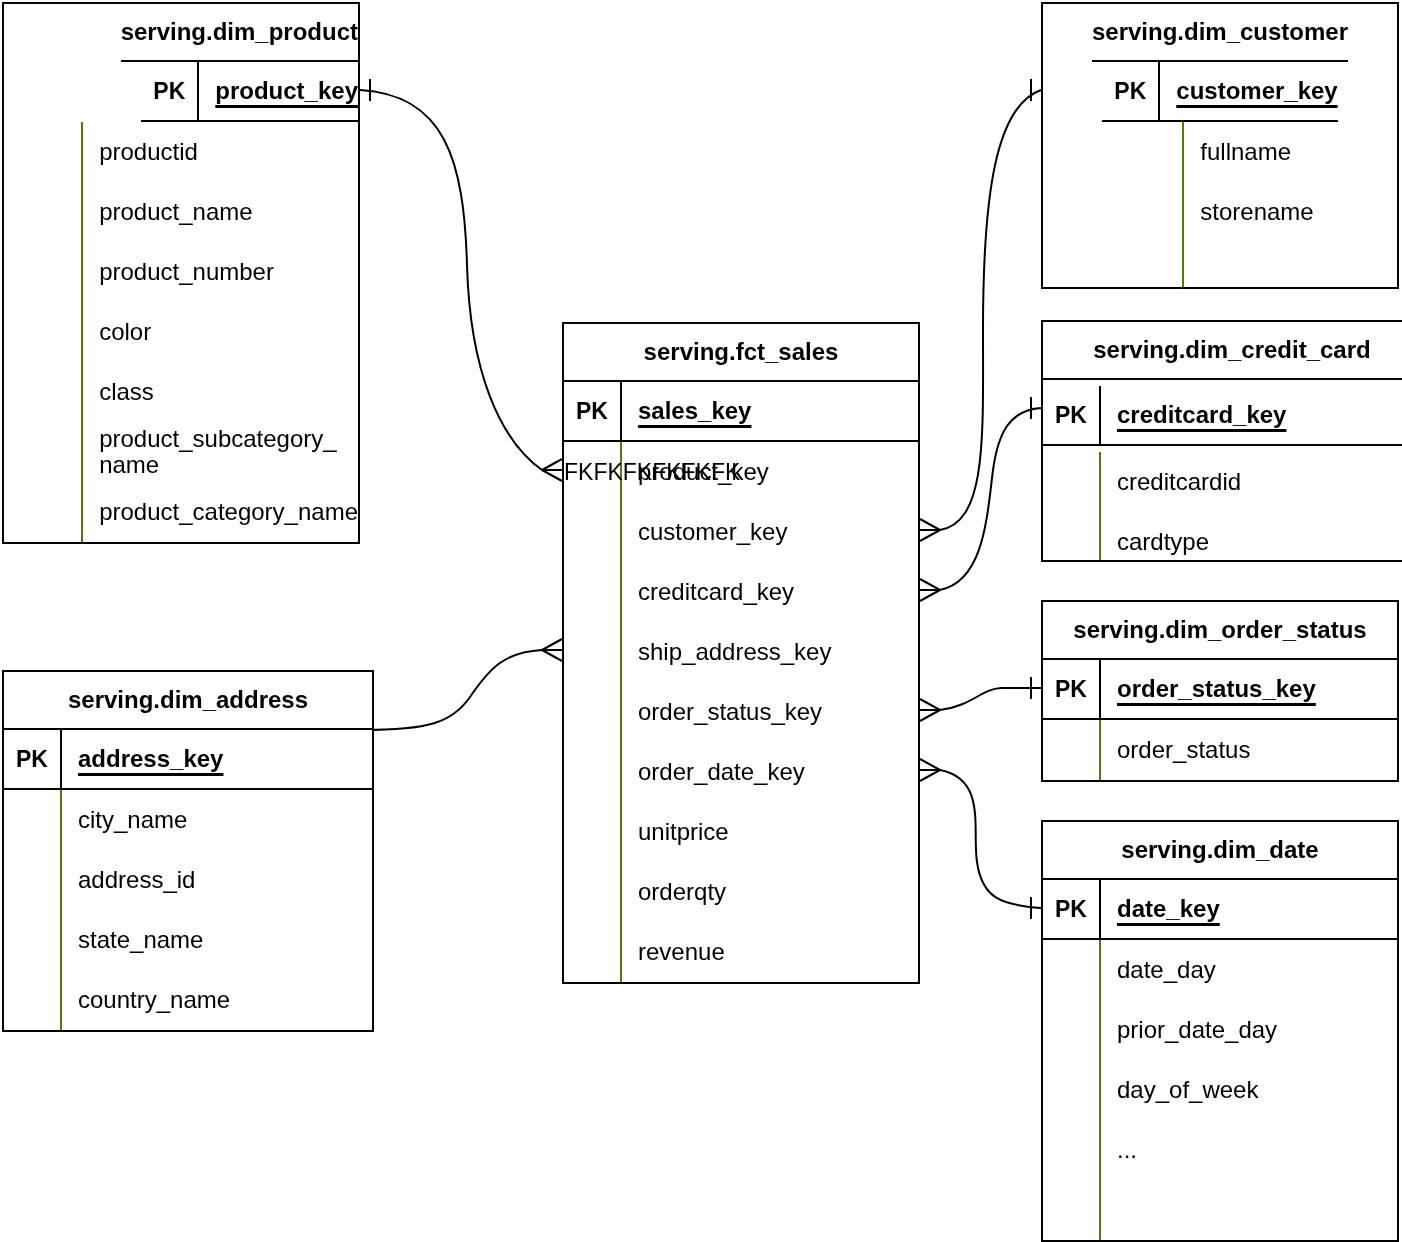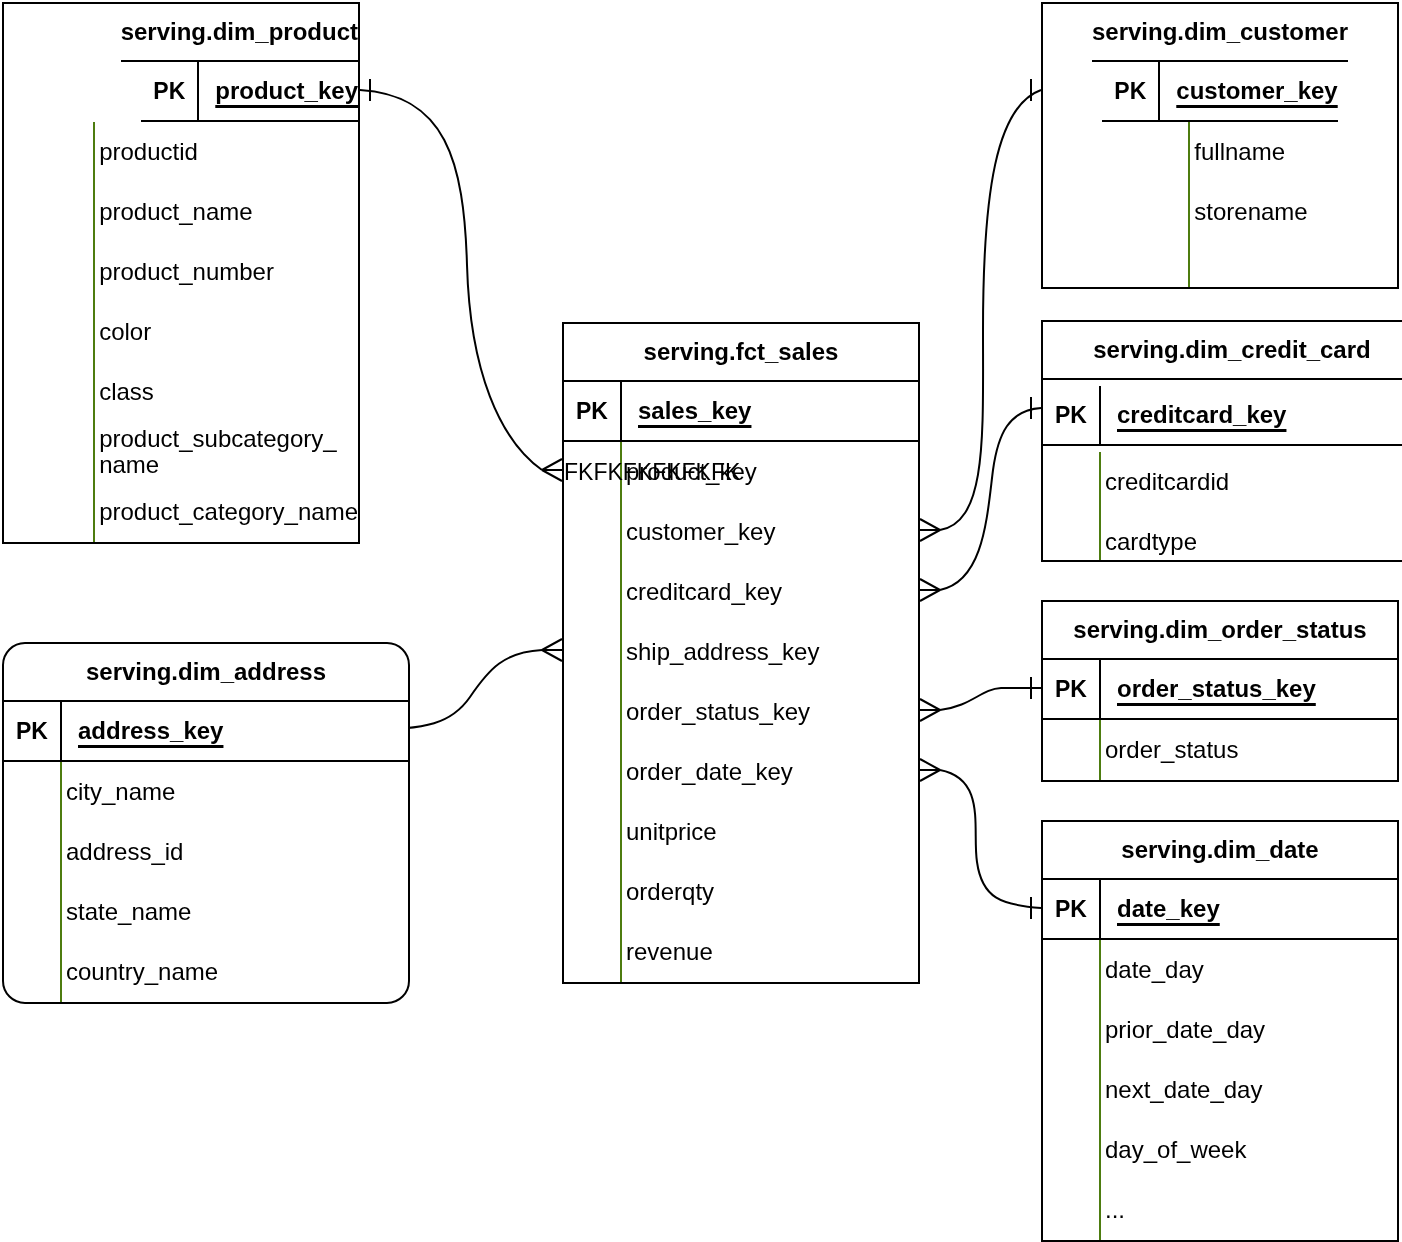--- a/index.html
+++ b/index.html
@@ -44,33 +44,33 @@
     display:flex; flex-direction:row;
   }
   .grow {
     height:60px; min-height:60px;
     display:flex; align-items:center; justify-content:center;
     font-size:23px; font-weight:400;
   }
   .fcol { flex:1; display:flex; flex-direction:column; }
   .frow {
     height:60px; min-height:60px;
-    display:flex; align-items:center; padding-left:4px;
+    display:flex; align-items:center; padding-left:16px;
     font-size:24px; font-weight:400;
   }
   .fname { display:inline-block; line-height:26px; }
 
   
   #t0 { left:2px;    top:2px;   width:358px; height:542px;align-items:flex-end; } 
   #t1 { left:1041px; top:2px;   width:358px; height:287px;align-items:center; } 
   #t2 { left:562px;  top:322px; width:358px; height:662px; } 
   #t3 { left:1041px; top:320px; width:382px; height:242px;gap:6px; } 
   #t4 { left:1041px; top:600px; width:358px; height:182px; } 
   #t5 { left:1041px; top:820px; width:358px; height:422px; } 
-  #t6 { left:2px;    top:642px; width:408px; height:362px;border-radius:23px; } 
+  #t6 { left:2px;    top:670px; width:372px; height:362px; } 
 
   
   #t0 .fcol .frow:nth-child(6) .fname { max-width:242px; word-break:break-all; }
 </style>
 </head>
 <body>
 
 <div class="canvas">
 
   <svg class="rels" width="1402" height="1242" viewBox="0 0 1402 1242">
@@ -275,23 +275,20 @@
           <div class="grow"></div>
         </div>
       <div class="fcol">
           <div class="frow">
             <span class="fname">date_day</span>
           </div>
           <div class="frow">
             <span class="fname">prior_date_day</span>
           </div>
           <div class="frow">
-            <span class="fname">next_date_day</span>
-          </div>
-          <div class="frow">
             <span class="fname">day_of_week</span>
           </div>
           <div class="frow">
             <span class="fname">...</span>
           </div>
         </div>
     </div>
   </div>
 
   <div class="tbl" id="t6">

